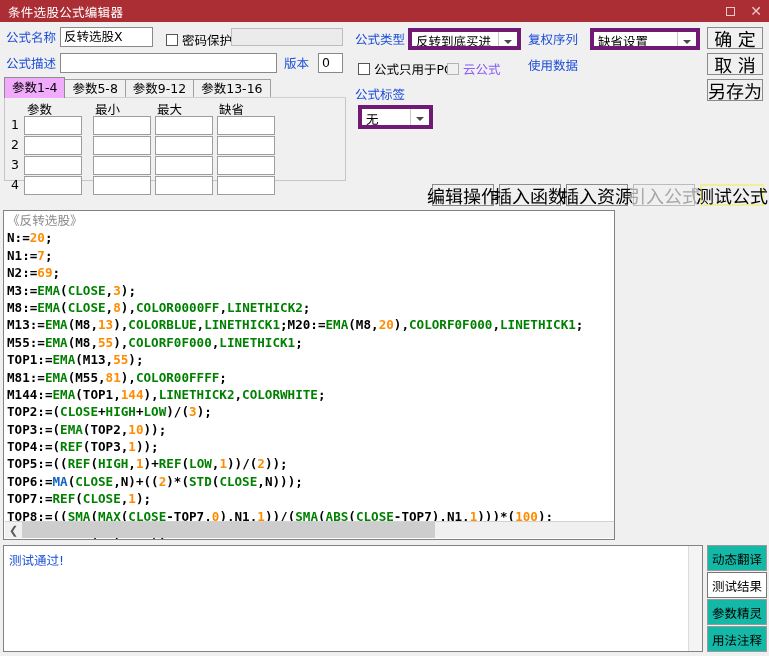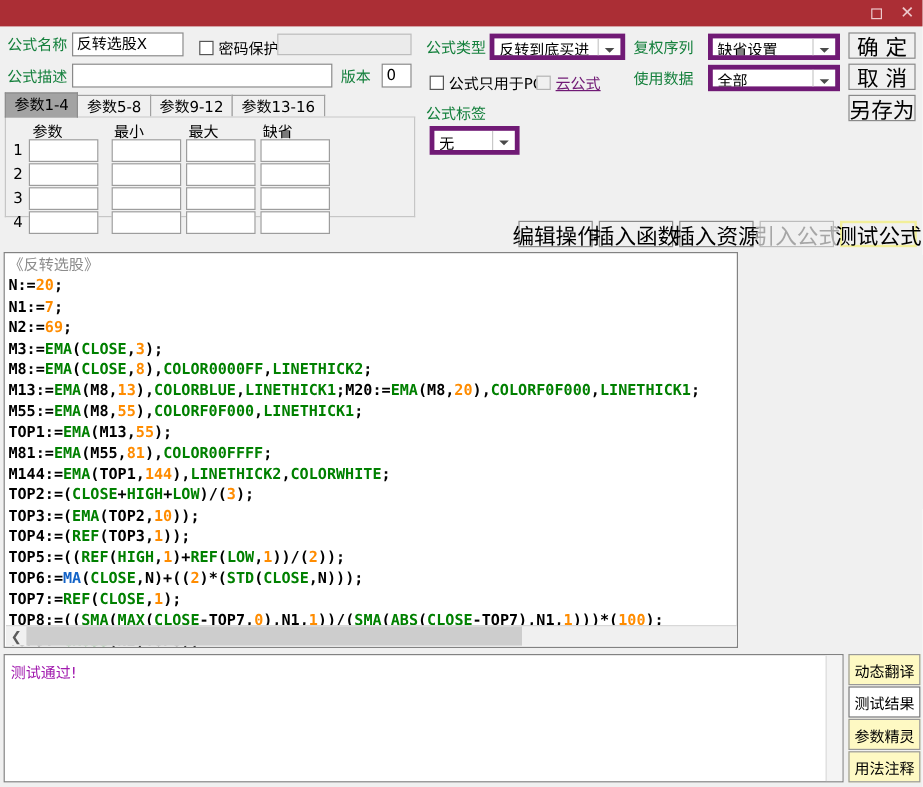--- a/index.html
+++ b/index.html
@@ -50,21 +50,21 @@
     display: block;
     width: 9px; height: 9px;
     border: 1px solid #edc9cc;
     box-sizing: border-box;
   }
   .tb-btn .xx { font-size: 14px; color: #edc9cc; font-family: "DejaVu Sans", sans-serif; }
 
   
   .lbl {
     font-size: 12.5px;
-    color: #15803d;
+    color: #1d4ed8;
     white-space: nowrap;
     line-height: 14px;
   }
   .field {
     background: #ffffff;
     border: 1px solid #898989;
     box-sizing: border-box;
     font-size: 12.5px;
     color: #000;
     padding: 0 3px;
@@ -111,21 +111,21 @@
     white-space: nowrap;
   }
   .chk .box {
     width: 12px; height: 12px;
     background: #ffffff;
     border: 1px solid #555;
     box-sizing: border-box;
     display: block;
   }
   .chk.disabled .box { border-color: #b4b4b4; background: #f0f0f0; }
-  .chk.disabled .t { color: #701a75; text-decoration: underline; }
+  .chk.disabled .t { color: #8b5cf6; }
   .chk .t { font-size: 12.5px; }
 
   .btn {
     background: #f0f0f0;
     border: 1px solid #8a8a8a;
     box-sizing: border-box;
     font-size: 18px;
     color: #000;
     display: flex;
     align-items: center;
@@ -178,21 +178,21 @@
     line-height: 18px;
     background: #f0f0f0;
     border: 1px solid #a0a0a0;
     border-bottom: none;
     box-sizing: border-box;
     margin-right: -1px;
     white-space: nowrap;
     color: #000;
   }
   .tab.active {
-    background: #a3a3a3;
+    background: #f0abfc;
     height: 21px;
     line-height: 20px;
     border-color: #8d8d8d;
     position: relative;
     z-index: 3;
     text-align: right;
   }
   .tabpanel {
     position: absolute;
     left: 4px; top: 97px;
@@ -310,21 +310,21 @@
     width: 700px; height: 107px;
     background: #ffffff;
     border: 1px solid #828282;
     box-sizing: border-box;
     overflow: hidden;
   }
   .output .msg {
     position: absolute;
     left: 5px; top: 4px;
     font-size: 12.5px;
-    color: #a21caf;
+    color: #1d4ed8;
     white-space: nowrap;
   }
   .output .vscroll {
     position: absolute;
     right: 0; top: 0;
     width: 14px; height: 105px;
     background: #f4f4f4;
     border-left: 1px solid #dcdcdc;
     box-sizing: border-box;
   }
@@ -332,40 +332,41 @@
   
   .sidetabs {
     position: absolute;
     left: 707px; top: 545px;
     width: 60px; height: 108px;
   }
   .sidetab {
     position: absolute;
     left: 0;
     width: 60px; height: 26px;
-    background: #fef9c3;
+    background: #14b8a6;
     border: 1px solid #999999;
     box-sizing: border-box;
     font-size: 12.5px;
     display: flex; align-items: center; justify-content: center;
     white-space: nowrap;
     color: #000;
   }
   .sidetab.active { background: #ffffff; border-color: #777; }
   .st0 { top: 0px; }
   .st1 { top: 27px; }
   .st2 { top: 54px; }
   .st3 { top: 81px; }
 </style>
 </head>
 <body>
 
 <div id="app">
 
   <div class="titlebar">
+    <div class="tb-title">条件选股公式编辑器</div>
     <div class="tb-spacer"></div>
     <div class="tb-btn">
         <span class="sq"></span>
       </div>
     <div class="tb-btn">
         <span class="xx">✕</span>
       </div>
   </div>
 
   <div class="lbl lbl-name">公式名称</div>
@@ -401,26 +402,20 @@
   <div class="chk chk-pc">
     <span class="box"></span>
     <span class="t">公式只用于PC</span>
   </div>
   <div class="chk disabled chk-cloud">
     <span class="box"></span>
     <span class="t">云公式</span>
   </div>
 
   <div class="lbl lbl-data">使用数据</div>
-  <div class="combo cmb-data">
-    <span>全部</span>
-    <span class="arrow">
-        <i></i>
-      </span>
-  </div>
 
   <div class="lbl lbl-flag">公式标签</div>
   <div class="combo cmb-flag">
     <span>无</span>
     <span class="arrow">
         <i></i>
       </span>
   </div>
 
   <div class="btn btn-ok">确  定</div>

